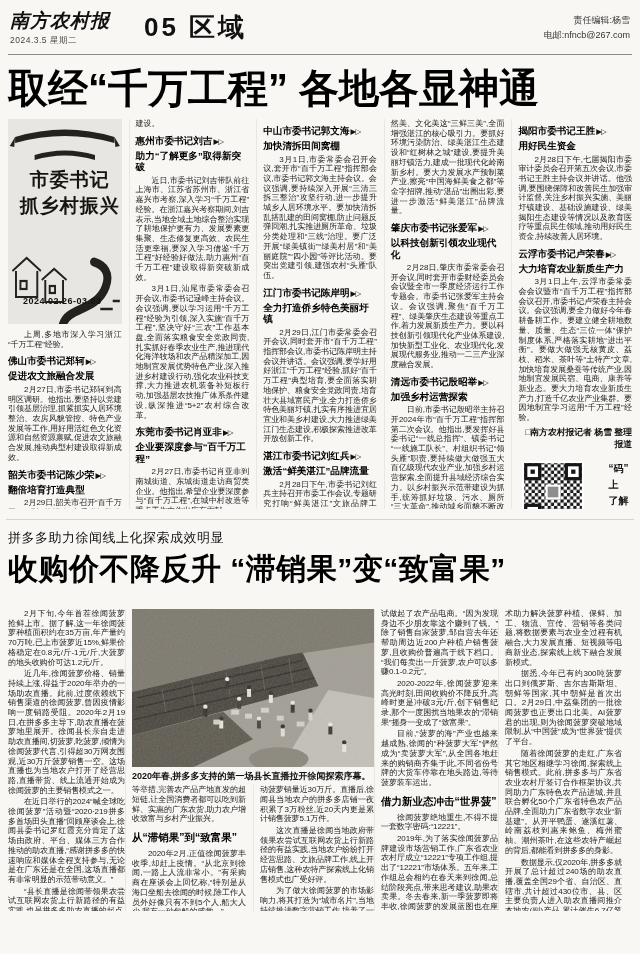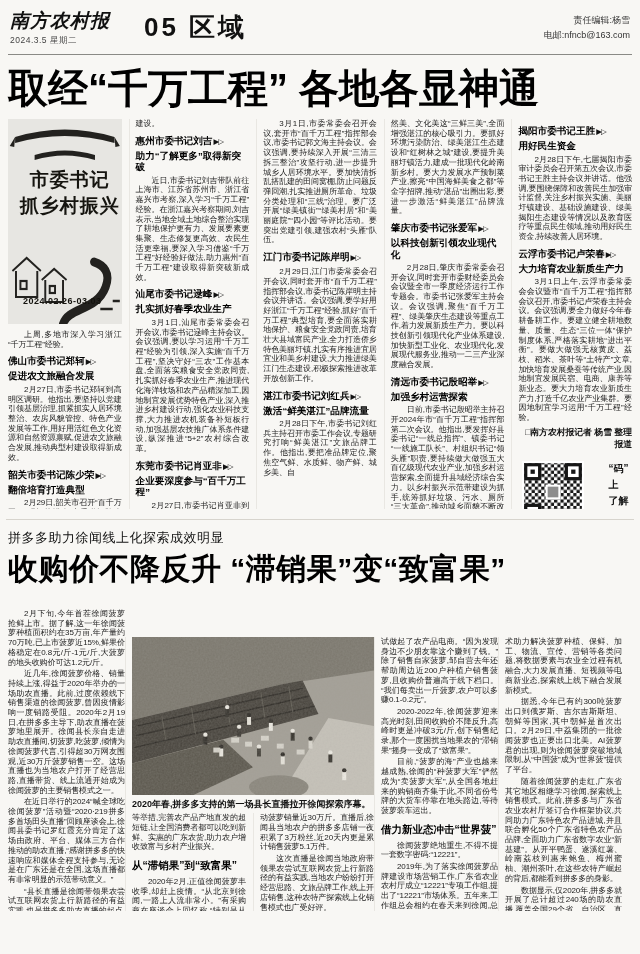--- a/index.html
+++ b/index.html
@@ -46,21 +46,21 @@
   
   .qr-row{display:flex;gap:24px;margin-top:10px;padding-left:4px;}
   .qr{width:62px;height:62px;flex:0 0 auto;}
   .qr-note{font-size:10px;font-weight:bold;line-height:1.6;color:#111;padding-bottom:4px;}
   
   .divider{border-top:1px solid #d7d4cd;margin:10px -2px 9px;}
   .kicker{font-size:13px;color:#111;margin:0 0 5px;letter-spacing:.5px;}
   h2{font-size:30px;font-weight:900;margin:0 0 24px;color:#000;letter-spacing:.5px;line-height:1.1;}
   .bot-cols{display:flex;height:302px;overflow:hidden;}
   .bot-cols > .col{flex:0 0 117px;}
-  .bot-cols > .col + *, .bot-cols .center + .col{border-left:1px solid #e9e7e2;padding-left:6px;margin-top:28px;}
+  .bot-cols > .col + *, .bot-cols .center + .col{border-left:1px solid #e9e7e2;padding-left:6px;}
   .center{flex:0 0 242px;display:flex;flex-direction:column;min-width:0;overflow:hidden;}
   .photo{width:100%;height:158px;display:block;}
   .caption{font-size:9px;font-weight:bold;margin:4px 0 3px;color:#111;line-height:1.25;}
   .center-cols{display:flex;gap:7px;flex:1;overflow:hidden;}
   .center-cols .col + .col{border-left:1px solid #e9e7e2;padding-left:6px;}
 </style>
 </head>
 <body>
 
 <div class="page">
@@ -68,21 +68,21 @@
   <header>
     <div class="mast">
       <div class="mast-name">南方农村报</div>
       <div class="mast-date">2024.3.5 星期二</div>
     </div>
     <div class="page-sec">
       <span class="page-no">05</span><span>区域</span>
     </div>
     <div class="editor-box">
       <div>责任编辑:杨雪</div>
-      <div>电邮:nfncb@163.com</div>
+      <div>电邮:nfncb@267.com</div>
     </div>
   </header>
 
   <h1>取经“千万工程” 各地各显神通</h1>
 
   <section class="top-cols">
     <div class="col">
       <div class="promo">
         <svg viewBox="0 0 128 205" preserveAspectRatio="none" aria-hidden="true">
           <rect width="128" height="205" fill="#e7e6e2"></rect>
@@ -120,35 +120,36 @@
           <p class="para">2月29日,韶关市召开“百千万工程”现场推进会,市委书记陈少荣出席会议并讲话。他强调,要翻倍培育打造典型,今年全市计划新增选树培育不少于20个典型镇和121个典型村,各地要坚持高标准编制规划,抓好产业和基础设施项目落地,力争五年内实现典型培育全覆盖。要加快补齐基础设施短板,深入推进乡镇及村庄绿美</p>
         </div>
     </div>
     <div class="col blocks">
         <p class="para cont">建设。</p>
         <div class="art-head">
           <div class="art-name">惠州市委书记刘吉<span class="marker"> ▶▷</span></div>
           <div class="art-title">助力“了解更多”取得新突破</div>
         </div>
         <p class="para">近日,市委书记刘吉带队前往上海市、江苏省苏州市、浙江省嘉兴市考察,深入学习“千万工程”经验。在浙江嘉兴考察期间,刘吉表示,当地全域土地综合整治实现了耕地保护更有力、发展要素更集聚、生态修复更高效、农民生活更幸福,要深入学习借鉴“千万工程”好经验好做法,助力惠州“百千万工程”建设取得新突破新成效。</p>
-        <div class="art-head">
-          <div class="art-name">汕尾市委书记逯峰<span class="marker"> ▶▷</span></div>
-          <div class="art-title">扎实抓好春季农业生产</div>
-        </div>
         <p class="para">3月1日,汕尾市委常委会召开会议,市委书记逯峰主持会议。会议强调,要以学习运用“千万工程”经验为引领,深入实施“百千万工程”,坚决守好“三农”工作基本盘,全面落实粮食安全党政同责,扎实抓好春季农业生产,推进现代化海洋牧场和农产品精深加工,因地制宜发展优势特色产业,深入推进乡村建设行动,强化农业科技支撑,大力推进农机装备补短板行动,加强基层农技推广体系条件建设,纵深推进“5+2”农村综合改革。</p>
         <div class="art-head">
           <div class="art-name">东莞市委书记肖亚非<span class="marker"> ▶▷</span></div>
           <div class="art-title">企业要深度参与“百千万工程”</div>
         </div>
         <p class="para">2月27日,市委书记肖亚非到南城街道、东城街道走访商贸类企业。他指出,希望企业要深度参与“百千万工程”,在城中村改造等重点工作中作出应有贡献。</p>
       </div>
     <div class="col blocks">
+        <div class="art-head">
+          <div class="art-name">中山市委书记郭文海<span class="marker"> ▶▷</span></div>
+          <div class="art-title">加快清拆田间窝棚</div>
+        </div>
         <p class="para">3月1日,市委常委会召开会议,套开市“百千万工程”指挥部会议,市委书记郭文海主持会议。会议强调,要持续深入开展“三清三拆三整治”攻坚行动,进一步提升城乡人居环境水平。要加快清拆乱搭乱建的田间窝棚,防止问题反弹回潮,扎实推进厕所革命、垃圾分类处理和“三线”治理。要广泛开展“绿美镇街”“绿美村居”和“美丽庭院”“四小园”等评比活动。要突出党建引领,建强农村“头雁”队伍。</p>
         <div class="art-head">
           <div class="art-name">江门市委书记陈岸明<span class="marker"> ▶▷</span></div>
+          <div class="art-title">全力打造侨乡特色美丽圩镇</div>
         </div>
         <p class="para">2月29日,江门市委常委会召开会议,同时套开市“百千万工程”指挥部会议,市委书记陈岸明主持会议并讲话。会议强调,要学好用好浙江“千万工程”经验,抓好“百千万工程”典型培育,要全面落实耕地保护、粮食安全党政同责,培育壮大县域富民产业,全力打造侨乡特色美丽圩镇,扎实有序推进宜居宜业和美乡村建设,大力推进绿美江门生态建设,积极探索推进改革开放创新工作。</p>
         <div class="art-head">
           <div class="art-name">湛江市委书记刘红兵<span class="marker"> ▶▷</span></div>
           <div class="art-title">激活“鲜美湛江”品牌流量</div>
         </div>
         <p class="para">2月28日下午,市委书记刘红兵主持召开市委工作会议,专题研究打响“鲜美湛江”文旅品牌工作。他指出,要把准品牌定位,聚焦空气鲜、水质鲜、物产鲜、城乡美、自</p>
       </div>
     <div class="col blocks">
         <p class="para cont">然美、文化美这“三鲜三美”,全面增强湛江的核心吸引力。要抓好环境污染防治、绿美湛江生态建设和“红树林之城”建设,要提升美丽圩镇活力,建成一批现代化岭南新乡村。要大力发展水产预制菜产业,擦亮“中国海鲜美食之都”等金字招牌,推动“湛品”出圈出彩,要进一步激活“鲜美湛江”品牌流量。</p>

